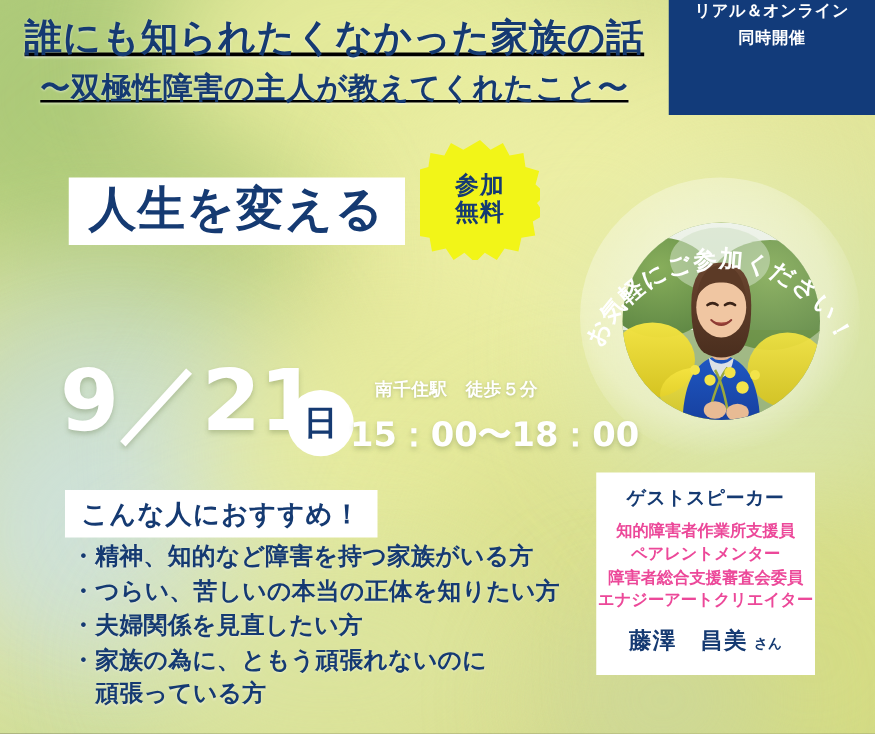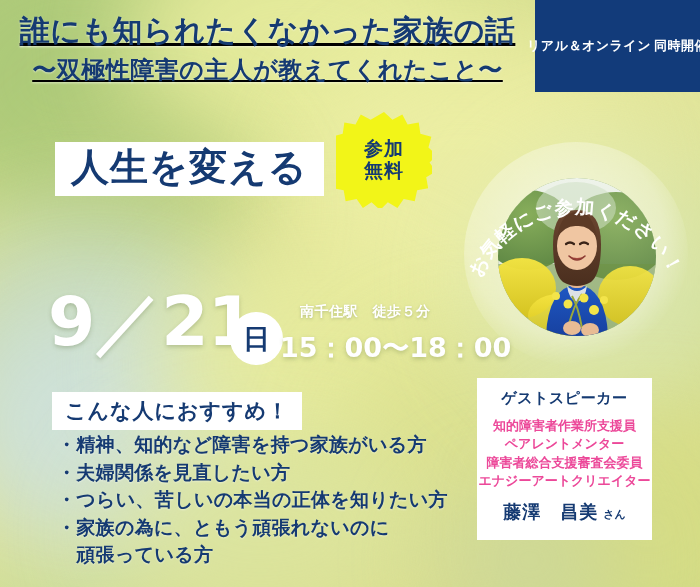--- a/index.html
+++ b/index.html
@@ -80,23 +80,22 @@
     white-space: nowrap;
   }
 
   
   .format-badge {
     position: absolute;
     left: 535px; top: 0;
     width: 165px; height: 92px;
     background: #123b7a;
     display: flex;
-    flex-direction: row;
+    flex-direction: column;
     align-items: center;
-    justify-content: center;
     gap: 3px;
   }
   .format-badge span {
     color: #ffffff;
     font-size: 13px;
     font-weight: 700;
     letter-spacing: .5px;
     white-space: nowrap;
   }
 
@@ -453,22 +452,22 @@
     </div>
     <div class="station-text">南千住駅　徒歩５分</div>
     <div class="time-text">15：00〜18：00</div>
   </div>
 
   <div class="recommend-heading">
     <span>こんな人におすすめ！</span>
   </div>
   <ul class="recommend-list">
     <li>・精神、知的など障害を持つ家族がいる方</li>
+    <li>・つらい、苦しいの本当の正体を知りたい方</li>
     <li>・夫婦関係を見直したい方</li>
-    <li>・つらい、苦しいの本当の正体を知りたい方</li>
     <li>・家族の為に、ともう頑張れないのに
 　頑張っている方</li>
   </ul>
 
   <div class="speaker-card">
     <div class="sp-title">ゲストスピーカー</div>
     <div class="sp-role">知的障害者作業所支援員</div>
     <div class="sp-role">ペアレントメンター</div>
     <div class="sp-role">障害者総合支援審査会委員</div>
     <div class="sp-role">エナジーアートクリエイター</div>

